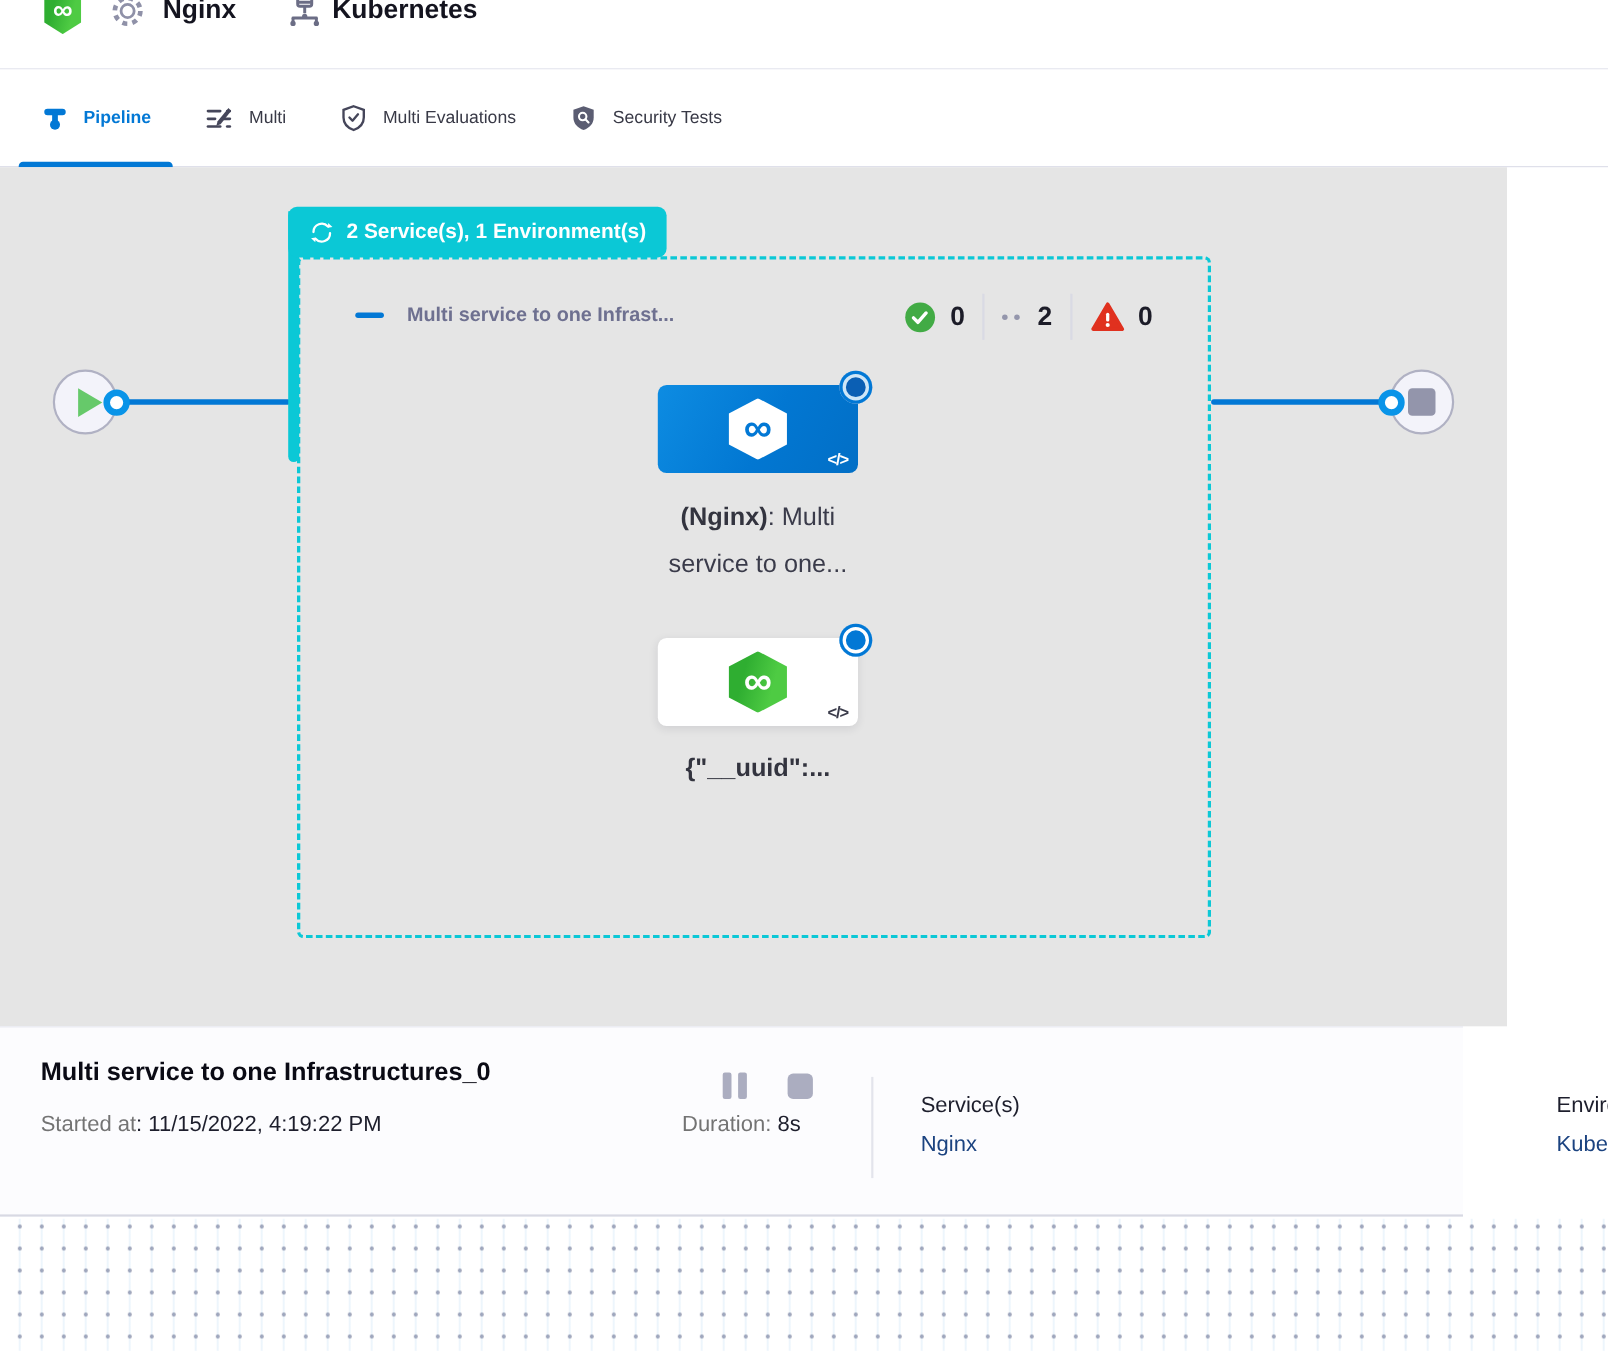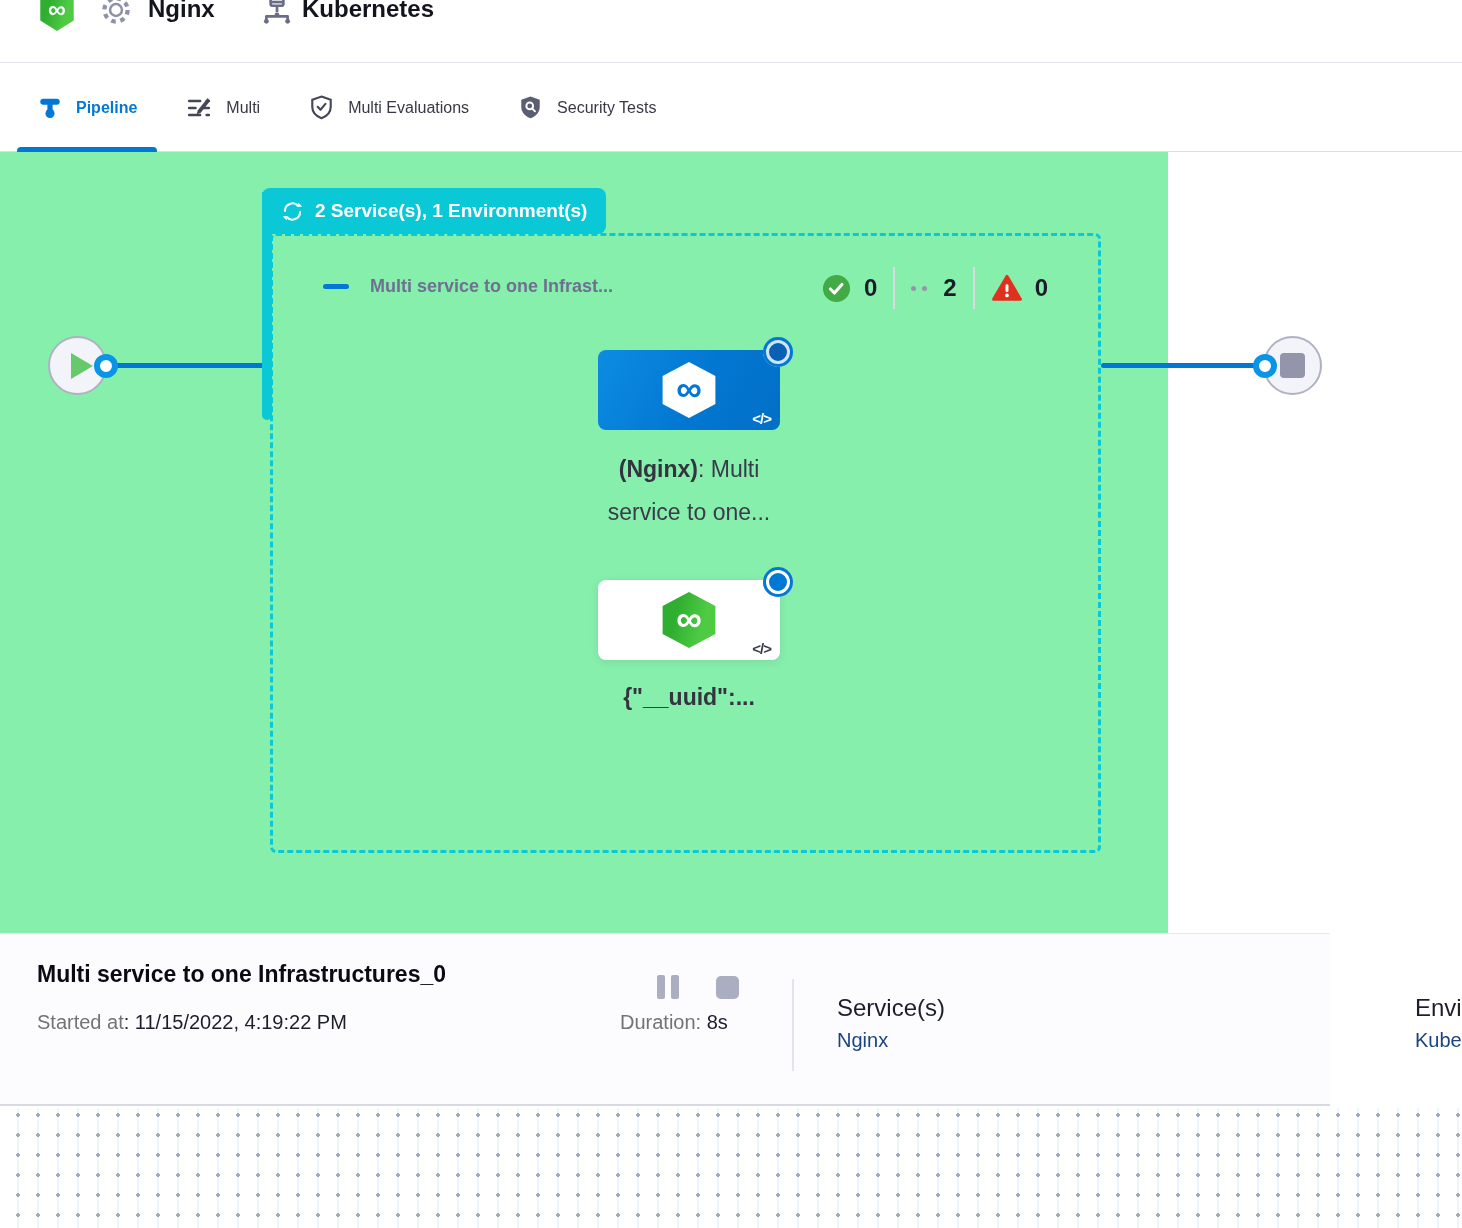--- a/index.html
+++ b/index.html
@@ -23,21 +23,21 @@
   #tabbar { position:absolute; left:0; top:64px; width:1462px; height:88px; background:#fff;
     border-bottom:1px solid #dcdde8; display:flex; align-items:center; padding-left:17px; }
   .tab { position:relative; height:100%; display:flex; align-items:center; gap:13px;
     padding:0 20px; margin-right:8px; cursor:pointer; }
   .tab .tab-label { font-size:16px; font-weight:500; color:#383946; white-space:nowrap; }
   .tab.active .tab-label { color:#0278d5; font-weight:700; }
   .tab.active::after { content:""; position:absolute; left:0; right:0; bottom:-1px; height:5px;
     background:#0278d5; border-radius:4px 4px 0 0; }
 
   
-  #canvas { position:absolute; left:0; top:152px; width:1168px; height:781px; background:#86efac; }
+  #canvas { position:absolute; left:0; top:152px; width:1370px; height:781px; background:#e5e5e5; }
   .edge { position:absolute; height:5px; background:#0278d5; border-radius:3px; }
   .terminal { position:absolute; width:59px; height:59px; border-radius:50%;
     background:#f3f3fa; border:2px solid #b0b1c3; }
   .play-tri { position:absolute; left:21px; top:15px; width:0; height:0;
     border-left:22px solid #66c96a; border-top:13px solid transparent; border-bottom:13px solid transparent; }
   .stop-sq { position:absolute; left:15px; top:15px; width:25px; height:25px; border-radius:4px; background:#9395ab; }
   .conn-dot { position:absolute; width:24px; height:24px; border-radius:50%;
     background:#fff; border:6px solid #0994e8; }
 
   #stage-badge { position:absolute; left:262px; top:36px; height:46px; z-index:3;
@@ -77,21 +77,21 @@
   #footbar { position:absolute; left:0; top:933px; width:1330px; height:173px; background:#fcfcfe;
     border-top:1px solid #e6e7f0; border-bottom:2px solid #d8d9e3; }
   #foot-title { position:absolute; left:37px; top:27px; font-size:23px; font-weight:700; color:#0a0a14; white-space:nowrap; }
   .foot-line { position:absolute; font-size:20px; color:#1d1e2c; white-space:nowrap; }
   .gray { color:#737373; }
   .icon-btn { position:absolute; cursor:pointer; }
   .pause-bars { display:flex; gap:6px; }
   .pause-bars i { width:8px; height:24px; border-radius:2px; background:#abadc0; }
   .stop-btn { width:23px; height:23px; border-radius:5px; background:#abadc0; }
   .foot-div { position:absolute; width:2px; background:#e3e4ec; }
-  .foot-col-label { position:absolute; font-size:24px; font-weight:500; color:#1d1e2c; white-space:nowrap; }
+  .foot-col-label { position:absolute; font-size:20px; font-weight:500; color:#1d1e2c; white-space:nowrap; }
   .foot-col-value { position:absolute; font-size:20px; color:#1b4380; white-space:nowrap; cursor:pointer; }
 
   
   #gridarea { position:absolute; left:0; top:1108px; width:1462px; height:120px; background:#fff;
     background-image:
       linear-gradient(to right, rgba(2,120,213,0.07) 2px, transparent 2px),
       radial-gradient(circle, #a9abbd 1.6px, transparent 2.1px);
     background-size:20px 100%, 20px 20px;
     background-position:17px 0, 8px -3px; }
 

